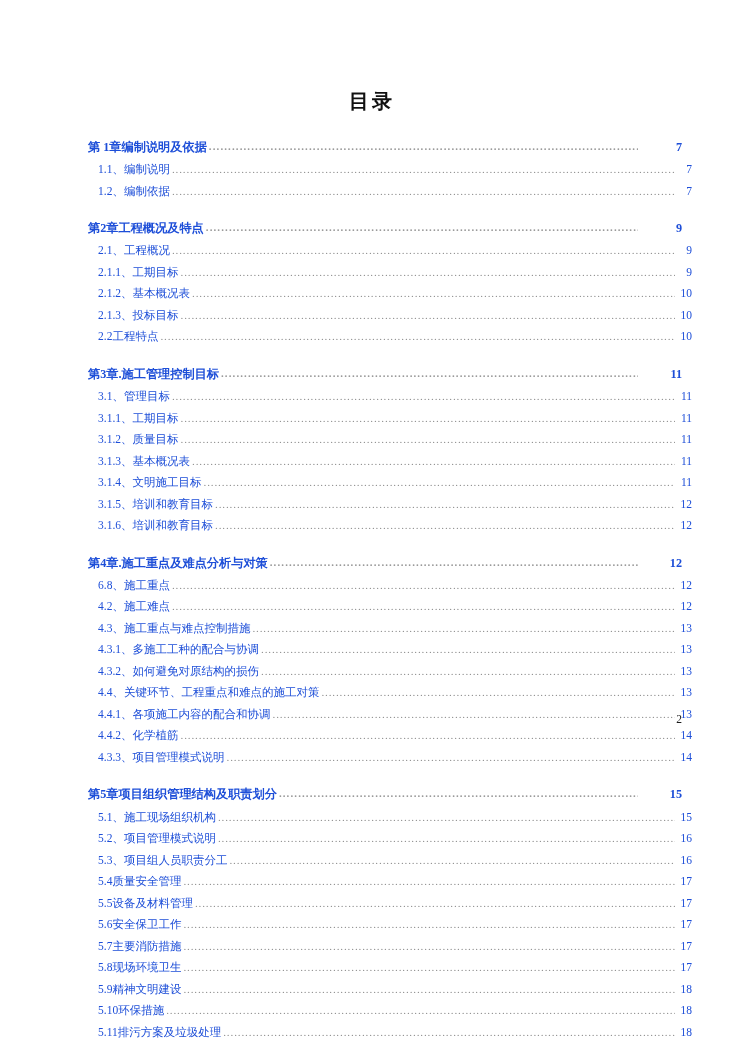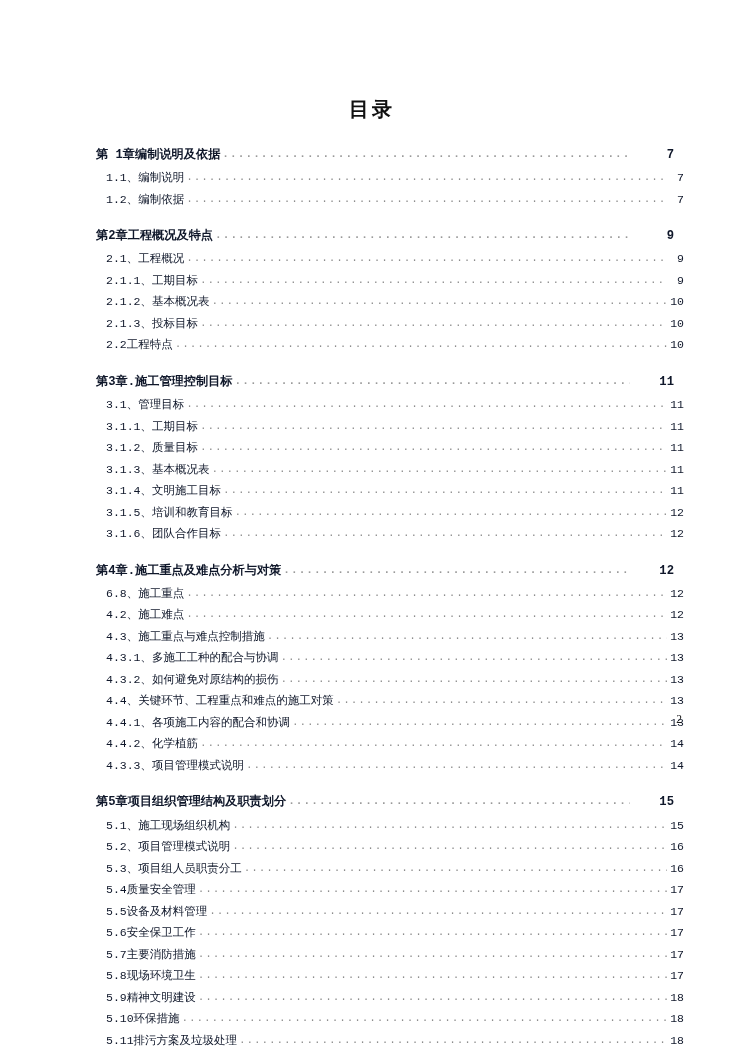--- a/index.html
+++ b/index.html
@@ -14,21 +14,21 @@
     font-family: "Liberation Serif", "DejaVu Serif", serif;
     color: #1a1a1a;
     position: relative;
     overflow: hidden;
   }
   .page {
     position: relative;
     width: 744px;
     height: 763px;
     box-sizing: border-box;
-    padding: 8px;
+    padding: 0;
   }
   .doc-title {
     text-align: center;
     font-size: 20px;
     font-weight: bold;
     letter-spacing: 3px;
     margin: 0;
     padding-top: 88px;
     padding-bottom: 0;
     font-family: "Liberation Serif", "DejaVu Serif", serif;
@@ -38,23 +38,22 @@
     margin-top: 26px;
     padding-left: 88px;
     padding-right: 62px;
   }
   .toc-row {
     display: flex;
     align-items: flex-end;
     width: 100%;
     line-height: 1;
     font-size: 11.5px;
-    color: #0f172a;
+    color: #1d4ed8;
     white-space: nowrap;
-    font-family: Liberation Mono, monospace;
   }
   
   .lvl-1 {
     font-weight: bold;
     font-size: 12.2px;
     margin-top: 25px;
     margin-bottom: 11px;
   }
   .lvl-1:first-child {
     margin-top: 0;
@@ -195,21 +194,21 @@
         <span class="toc-label">3.1.4、文明施工目标</span>
         <span class="toc-leader"></span>
         <span class="toc-page">11</span>
       </div>
       <div class="toc-row lvl-2">
         <span class="toc-label">3.1.5、培训和教育目标</span>
         <span class="toc-leader"></span>
         <span class="toc-page">12</span>
       </div>
       <div class="toc-row lvl-2">
-        <span class="toc-label">3.1.6、团队合作目标</span>
+        <span class="toc-label">3.1.6、培训和教育目标</span>
         <span class="toc-leader"></span>
         <span class="toc-page">12</span>
       </div>
       <div class="toc-row lvl-1">
         <span class="toc-label">第4章.施工重点及难点分析与对策</span>
         <span class="toc-leader"></span>
         <span class="toc-page">12</span>
       </div>
       <div class="toc-row lvl-2">
         <span class="toc-label">6.8、施工重点</span>

